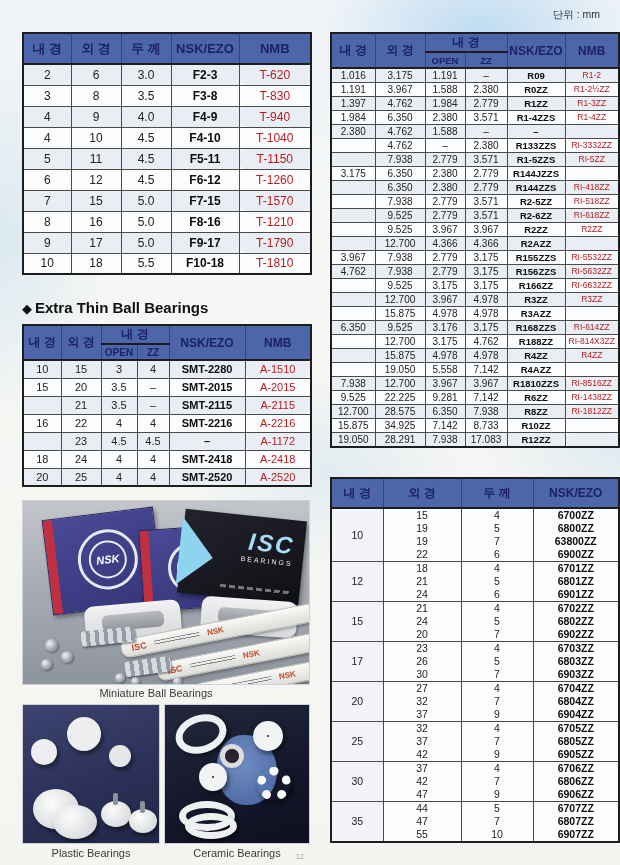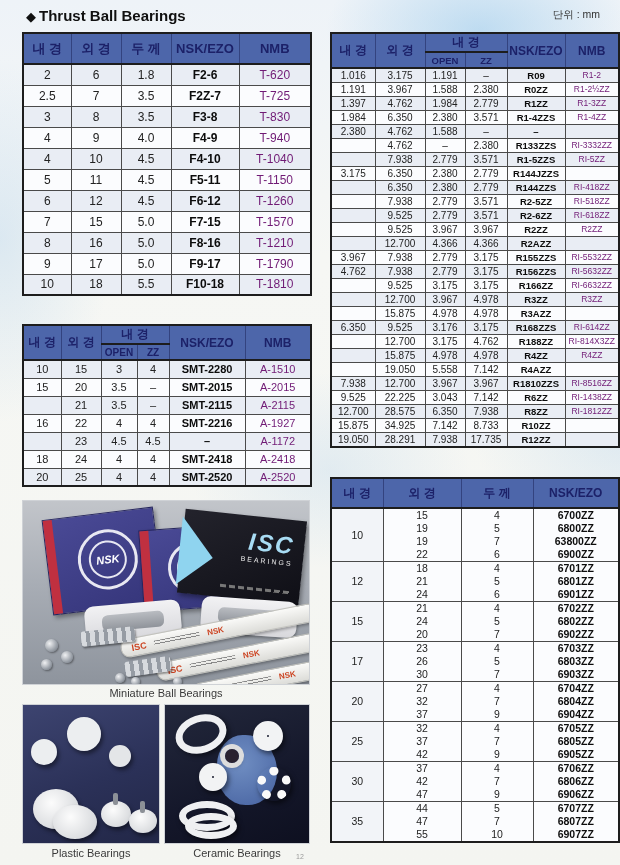--- a/index.html
+++ b/index.html
@@ -56,21 +56,21 @@
   #metric-table tbody td.nsk { font-size:9.5px;margin-left:48px; }
   #metric-table tbody td.nmb { font-size:8.5px; }
   
   #thin-table { position:absolute; left:330px; top:477px; width:288px; }
   #thin-table thead th { height:30px; font-size:12px; }
   #thin-table tbody td { height:13px; font-size:10.5px; line-height:13px;
     border-top:none; border-bottom:none; }
   #thin-table tbody tr.grp-first td { border-top:1px solid #4a4a4a; }
 
   .nsk { font-weight:bold; color:#0c0c0c; }
-  .nmb { color:#701a75; }
+  .nmb { color:#b91c1c;border-radius:7px; }
   tbody tr:nth-child(odd)  td { background:#e9edf4; }
   tbody tr:nth-child(even) td { background:#fbfcfe; }
   #thin-table tbody td { background:#fbfcfe !important; }
   #thin-table tbody td.idcell { background:#f2f4f8 !important; }
 
   #unit-label { position:absolute; right:20px; top:8px; font-size:10.5px; color:#333; }
   #footer-mark { position:absolute; left:296px; top:853px; font-size:7px; color:#9a9a9a; }
 
   .caption { position:absolute; font-size:11px; color:#3a3a3a; text-align:center; }
 
@@ -136,23 +136,20 @@
     box-shadow:2px 3px 5px rgba(0,0,0,.5); }
   .cring.balls { border-style:dotted; border-color:#fafafa; }
   .cellipse { position:absolute; border:7px solid #eff0f2; border-radius:50%;
     box-shadow:2px 3px 5px rgba(0,0,0,.5); }
 </style>
 </head>
 <body>
 
 <div id="page">
 
-  <div class="title" style="left:26px; top:7px;">
-    <span class="dia">◆</span><span>Thrust Ball Bearings</span>
-  </div>
 
   <div id="unit-label">단위 : mm</div>
 
   <table id="thrust-table">
     <colgroup>
         <col style="width:48px">
         <col style="width:50px">
         <col style="width:50px">
         <col style="width:68px">
         <col style="width:72px">
@@ -163,30 +160,23 @@
         <th>외 경</th>
         <th>두 께</th>
         <th>NSK/EZO</th>
         <th>NMB</th>
       </tr>
     </thead>
     <tbody>
         <tr>
           <td>2</td>
           <td>6</td>
-          <td>1.8</td>
-          <td class="nsk">F2-6</td>
+          <td>3.0</td>
+          <td class="nsk">F2-3</td>
           <td class="nmb">T-620</td>
-        </tr>
-        <tr>
-          <td>2.5</td>
-          <td>7</td>
-          <td>3.5</td>
-          <td class="nsk">F2Z-7</td>
-          <td class="nmb">T-725</td>
         </tr>
         <tr>
           <td>3</td>
           <td>8</td>
           <td>3.5</td>
           <td class="nsk">F3-8</td>
           <td class="nmb">T-830</td>
         </tr>
         <tr>
           <td>4</td>
@@ -240,20 +230,23 @@
         <tr>
           <td>10</td>
           <td>18</td>
           <td>5.5</td>
           <td class="nsk">F10-18</td>
           <td class="nmb">T-1810</td>
         </tr>
       </tbody>
   </table>
 
+  <div class="title" style="left:22px; top:299px;">
+    <span class="dia">◆</span><span>Extra Thin Ball Bearings</span>
+  </div>
 
   <table id="extra-thin-table">
     <colgroup>
         <col style="width:38px">
         <col style="width:40px">
         <col style="width:36px">
         <col style="width:32px">
         <col style="width:76px">
         <col style="width:66px">
       </colgroup>
@@ -294,21 +287,21 @@
           <td>–</td>
           <td class="nsk">SMT-2115</td>
           <td class="nmb">A-2115</td>
         </tr>
         <tr>
           <td>16</td>
           <td>22</td>
           <td>4</td>
           <td>4</td>
           <td class="nsk">SMT-2216</td>
-          <td class="nmb">A-1927</td>
+          <td class="nmb">A-2216</td>
         </tr>
         <tr>
           <td></td>
           <td>23</td>
           <td>4.5</td>
           <td>4.5</td>
           <td class="nsk">–</td>
           <td class="nmb">A-1172</td>
         </tr>
         <tr>
@@ -533,21 +526,21 @@
           <td>7.938</td>
           <td>12.700</td>
           <td>3.967</td>
           <td>3.967</td>
           <td class="nsk">R1810ZZS</td>
           <td class="nmb">RI-8516ZZ</td>
         </tr>
         <tr>
           <td>9.525</td>
           <td>22.225</td>
-          <td>3.043</td>
+          <td>9.281</td>
           <td>7.142</td>
           <td class="nsk">R6ZZ</td>
           <td class="nmb">RI-1438ZZ</td>
         </tr>
         <tr>
           <td>12.700</td>
           <td>28.575</td>
           <td>6.350</td>
           <td>7.938</td>
           <td class="nsk">R8ZZ</td>
@@ -558,21 +551,21 @@
           <td>34.925</td>
           <td>7.142</td>
           <td>8.733</td>
           <td class="nsk">R10ZZ</td>
           <td class="nmb"></td>
         </tr>
         <tr>
           <td>19.050</td>
           <td>28.291</td>
           <td>7.938</td>
-          <td>17.735</td>
+          <td>17.083</td>
           <td class="nsk">R12ZZ</td>
           <td class="nmb"></td>
         </tr>
       </tbody>
   </table>
 
   <table id="thin-table">
     <colgroup>
         <col style="width:52px">
         <col style="width:78px">
@@ -766,21 +759,21 @@
     </div>
     <div class="roller" style="left:58px; top:128px; width:54px; transform:rotate(-6deg);"></div>
     <div class="roller" style="left:102px; top:158px; width:46px; transform:rotate(-8deg);"></div>
     <div class="mini-bearing" style="left:22px; top:138px; width:13px; height:13px;"></div>
     <div class="mini-bearing" style="left:38px; top:150px; width:12px; height:12px;"></div>
     <div class="mini-bearing" style="left:18px; top:158px; width:11px; height:11px;"></div>
     <div class="mini-bearing" style="left:92px; top:172px; width:10px; height:10px;"></div>
     <div class="mini-bearing" style="left:108px; top:176px; width:9px; height:9px;"></div>
     <div class="mini-bearing" style="left:150px; top:176px; width:9px; height:9px;"></div>
   </div>
-  <div class="caption" style="left:22px; top:687px; width:288px;">Miniature Ball Bearings</div>
+  <div class="caption" style="left:12px; top:687px; width:288px;">Miniature Ball Bearings</div>
 
   <div id="photo-plastic">
     <div class="pring" style="left:44px; top:12px; width:34px; height:34px; border-width:17px;"></div>
     <div class="pring" style="left:8px; top:34px; width:24px; height:24px; border-width:13px;"></div>
     <div class="pring" style="left:86px; top:40px; width:22px; height:22px; border-width:11px; border-color:#e4e6e8; box-shadow:2px 3px 4px rgba(0,0,0,.45), inset 0 0 0 3px #6b4a3a;"></div>
     <div class="pdisc" style="left:10px; top:84px; width:46px; height:40px;"></div>
     <div class="pdisc" style="left:30px; top:100px; width:44px; height:34px;"></div>
     <div class="pdisc" style="left:78px; top:96px; width:30px; height:26px;"></div>
     <div class="pwheel-pin" style="left:90px; top:88px;"></div>
     <div class="pdisc" style="left:106px; top:104px; width:28px; height:24px;"></div>

